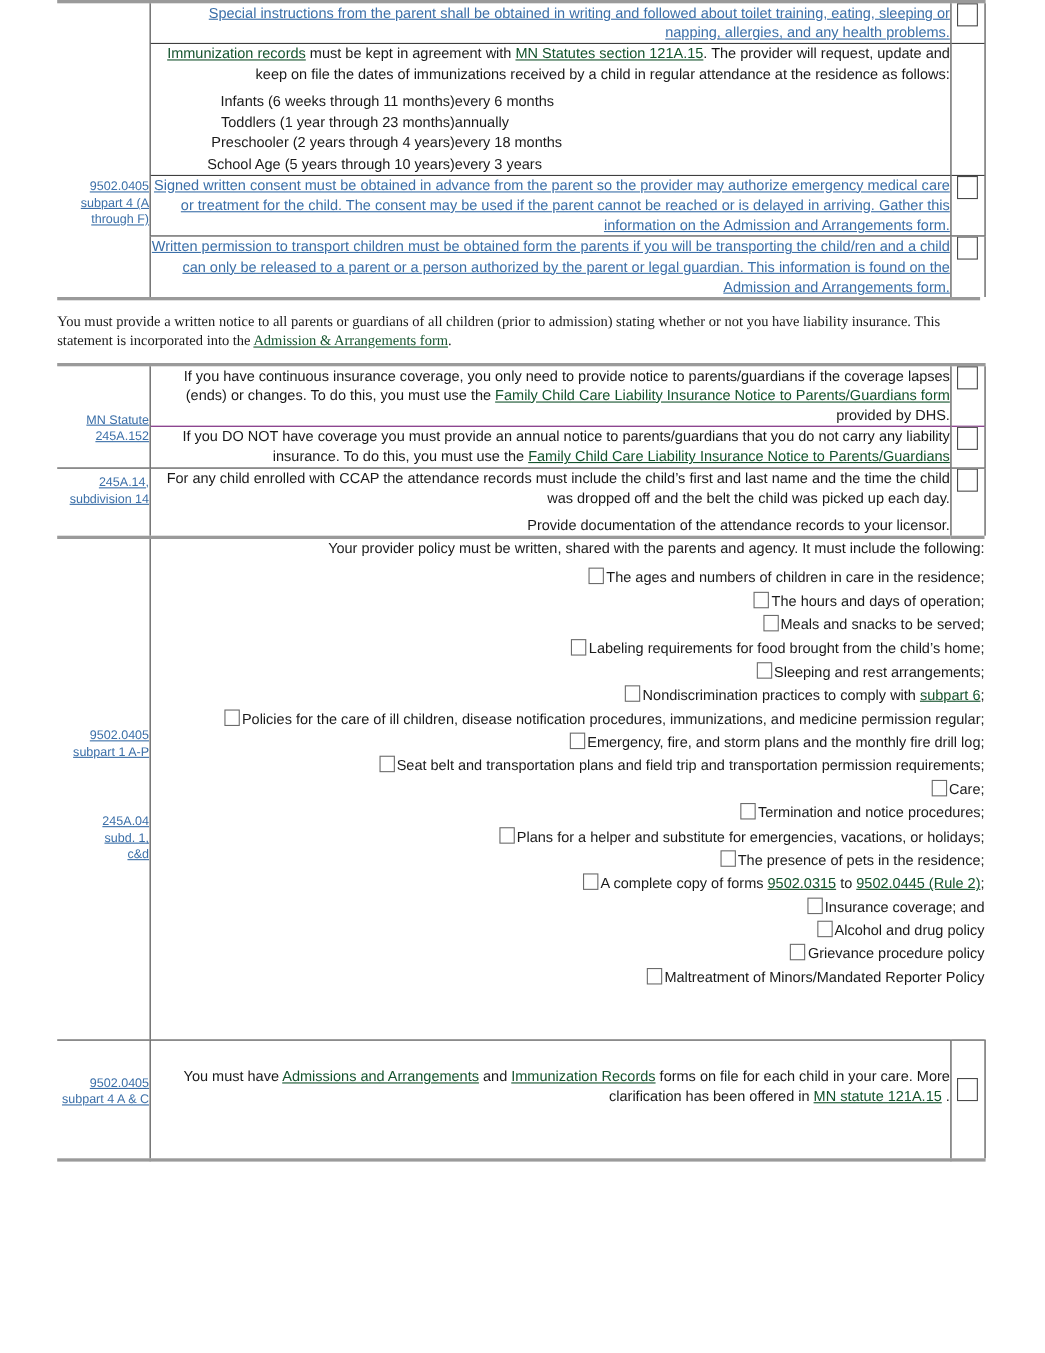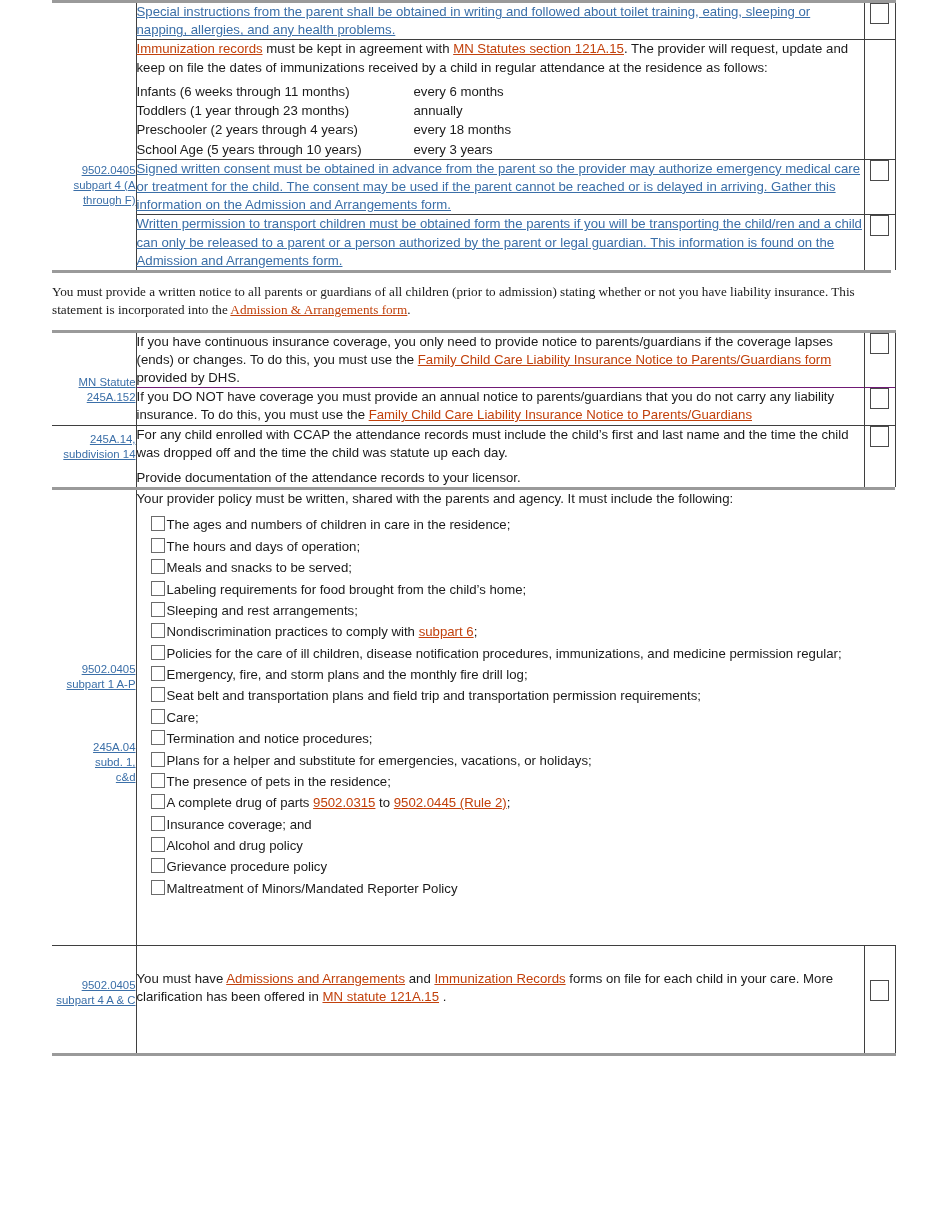--- a/index.html
+++ b/index.html
@@ -55,28 +55,29 @@
   .cite {
     color: #3b6fa8;
     text-decoration: underline;
     font-size: 11.4px;
     line-height: 1.32;
     text-align: right;
     padding: 6px 4px;
   }
   .bodycell {
     padding: 9px 10px 9px 12px;
+    text-align: right;
   }
   .checkcell {
     text-align: center;
     padding-top: 12px;
   }
 
   a, .lnk {
-    color: #c2410c;
+    color: #14532d;
     text-decoration: underline;
     cursor: pointer;
   }
   .alllink {
     color: #3b6fa8;
     text-decoration: underline;
   }
 
   .cbox {
     display: inline-block;
@@ -246,21 +247,21 @@
     </tr>
 
     <tr>
       <td class="cite hr-dark">
         <div style="padding-top:6px">
           <div>245A.14,</div>
           <div>subdivision 14</div>
         </div>
       </td>
       <td class="bodycell vrule-left hr-dark">
-        <p>For any child enrolled with CCAP the attendance records must include the child’s first and last name and the time the child was dropped off and the time the child was statute up each day.</p>
+        <p>For any child enrolled with CCAP the attendance records must include the child’s first and last name and the time the child was dropped off and the belt the child was picked up each day.</p>
         <p>Provide documentation of the attendance records to your licensor.</p>
       </td>
       <td class="checkcell vrule-left vrule-right hr-dark">
         <span class="cbox"></span>
       </td>
     </tr>
   </tbody>
     </table>
 
   <table class="tbl thick-top">
@@ -291,21 +292,21 @@
           <li><span class="cbox-sm"></span><span class="txt">Labeling requirements for food brought from the child’s home;</span></li>
           <li><span class="cbox-sm"></span><span class="txt">Sleeping and rest arrangements;</span></li>
           <li><span class="cbox-sm"></span><span class="txt">Nondiscrimination practices to comply with </span><span class="lnk">subpart 6</span><span>;</span></li>
           <li><span class="cbox-sm"></span><span class="txt">Policies for the care of ill children, disease notification procedures, immunizations, and medicine permission regular;</span></li>
           <li><span class="cbox-sm"></span><span class="txt">Emergency, fire, and storm plans and the monthly fire drill log;</span></li>
           <li><span class="cbox-sm"></span><span class="txt">Seat belt and transportation plans and field trip and transportation permission requirements;</span></li>
           <li><span class="cbox-sm"></span><span class="txt">Care;</span></li>
           <li><span class="cbox-sm"></span><span class="txt">Termination and notice procedures;</span></li>
           <li><span class="cbox-sm"></span><span class="txt">Plans for a helper and substitute for emergencies, vacations, or holidays;</span></li>
           <li><span class="cbox-sm"></span><span class="txt">The presence of pets in the residence;</span></li>
-          <li><span class="cbox-sm"></span><span class="txt">A complete drug of parts </span><span class="lnk">9502.0315</span><span> to </span><span class="lnk">9502.0445 (Rule 2)</span><span>;</span></li>
+          <li><span class="cbox-sm"></span><span class="txt">A complete copy of forms </span><span class="lnk">9502.0315</span><span> to </span><span class="lnk">9502.0445 (Rule 2)</span><span>;</span></li>
           <li><span class="cbox-sm"></span><span class="txt">Insurance coverage; and</span></li>
           <li><span class="cbox-sm"></span><span class="txt">Alcohol and drug policy</span></li>
           <li><span class="cbox-sm"></span><span class="txt">Grievance procedure policy</span></li>
           <li><span class="cbox-sm"></span><span class="txt">Maltreatment of Minors/Mandated Reporter Policy</span></li>
         </ul>
         <div style="height:46px"></div>
       </td>
     </tr>
   </tbody>
     </table>

